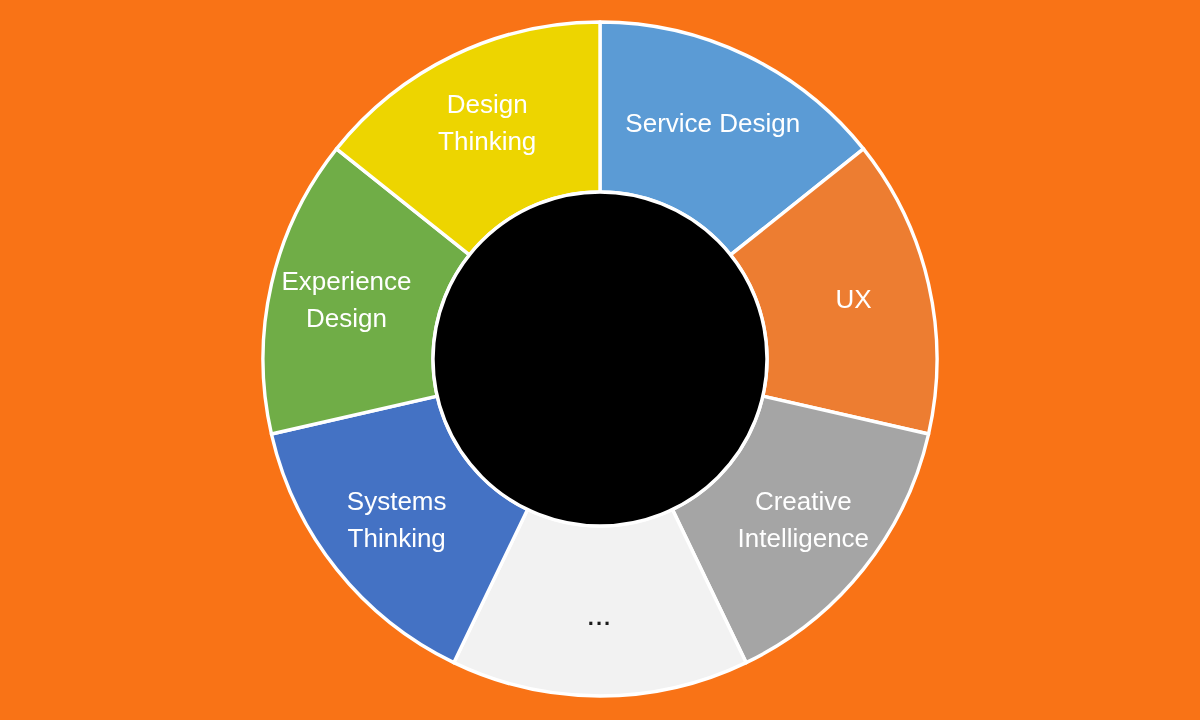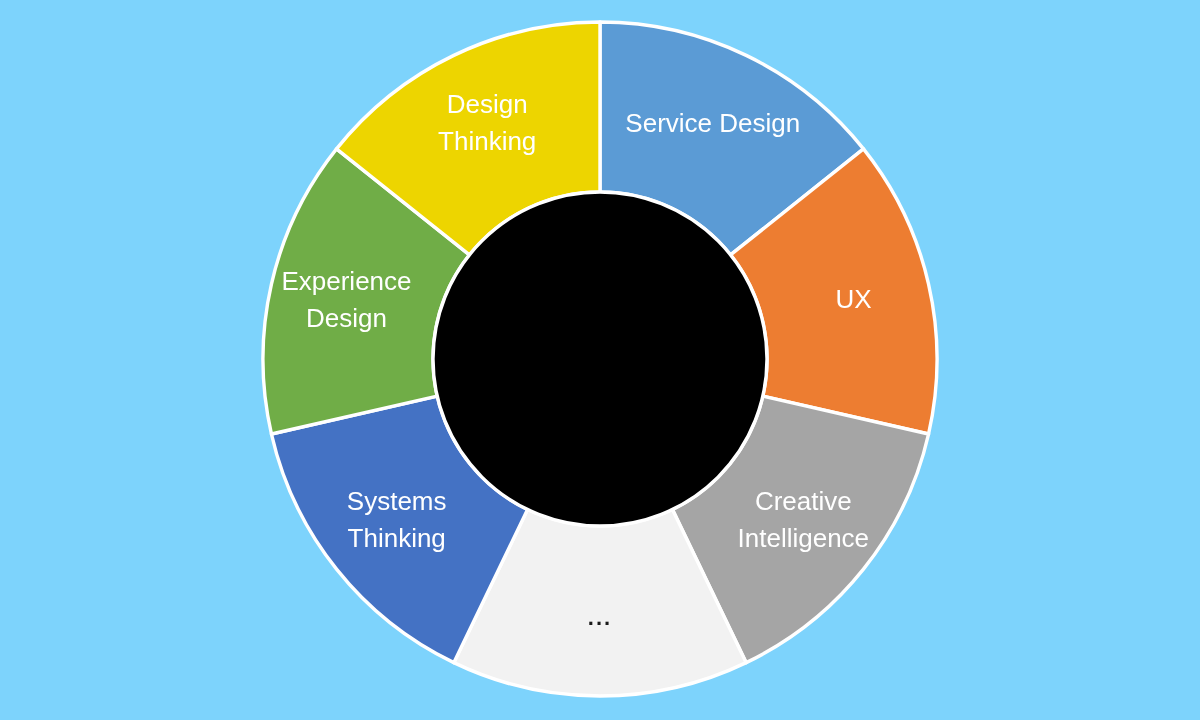--- a/index.html
+++ b/index.html
@@ -10,21 +10,21 @@
   body {
     width: 1200px;
     height: 720px;
     overflow: hidden;
     font-family: "Liberation Sans", sans-serif;
   }
   #stage {
     position: relative;
     width: 1200px;
     height: 720px;
-    background: #7dd3fc;
+    background: #f97316;
   }
   #donut-svg {
     position: absolute;
     left: 0;
     top: 0;
     width: 1200px;
     height: 720px;
     display: block;
   }
   .seg-path {

